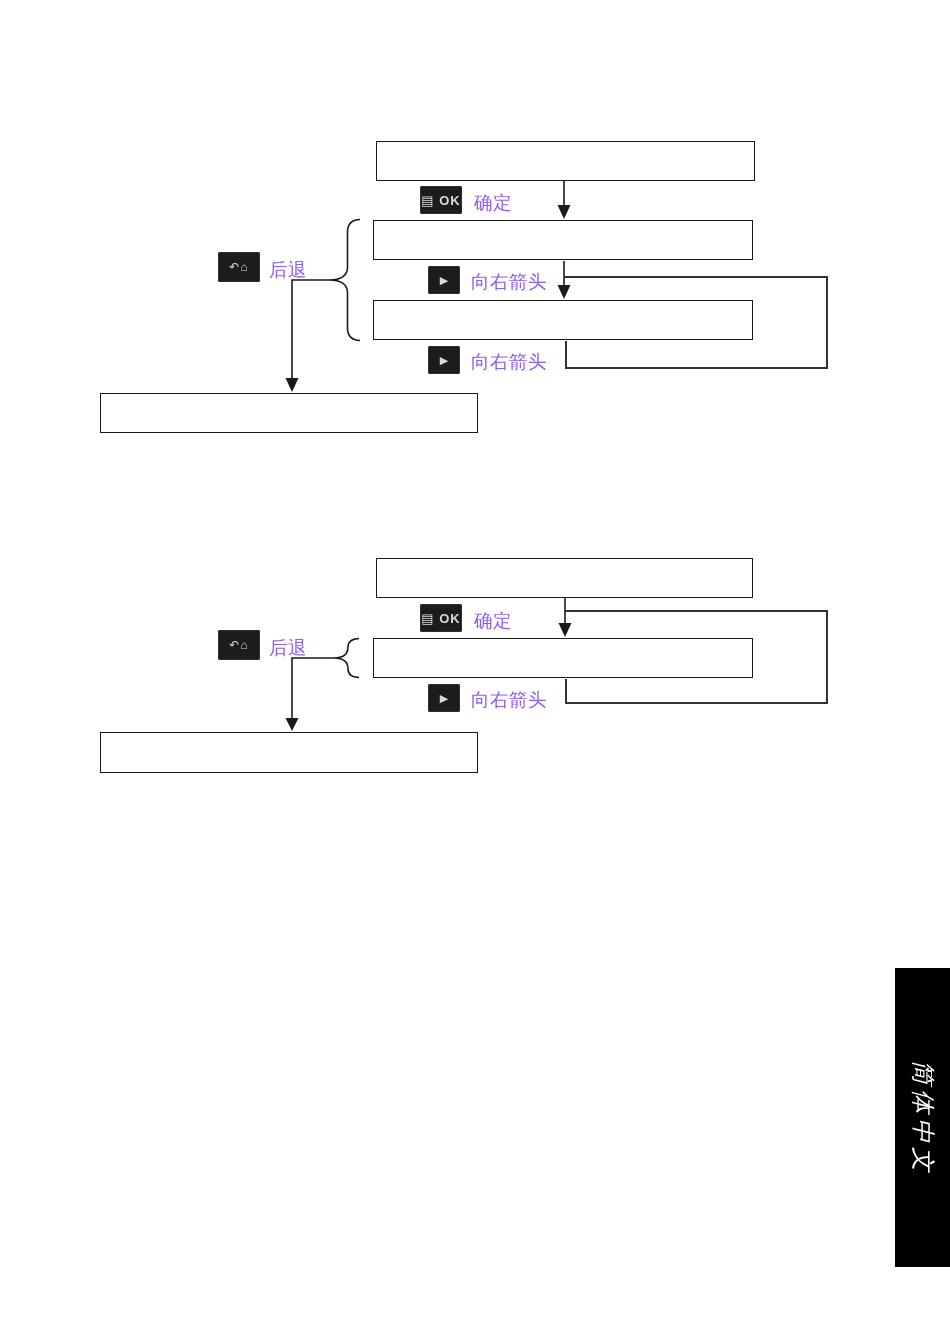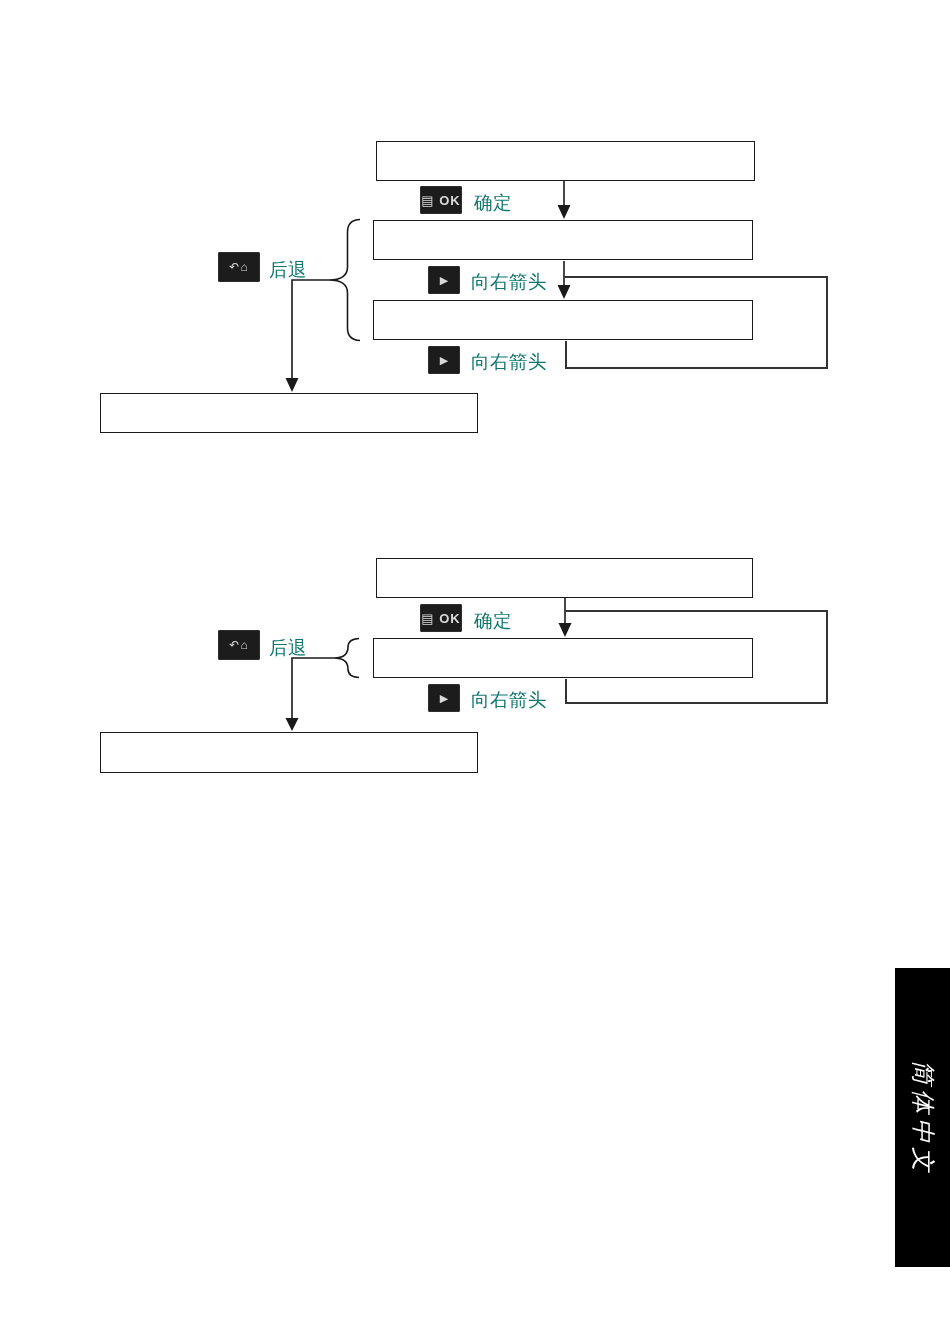--- a/index.html
+++ b/index.html
@@ -25,21 +25,21 @@
     box-sizing:border-box;
     box-shadow:0 0 0 1px #2e2e2e inset;
   }
   .chip.ok{font-size:13px;letter-spacing:1px;font-weight:bold;}
   .chip.rt{font-size:11px;}
   .chip.bk{font-size:12px;letter-spacing:1px;}
   .lbl{
     position:absolute;
     font-size:18.5px;
     letter-spacing:0.5px;
-    color:#0f766e;
+    color:#8b5cf6;
     white-space:nowrap;
   }
   svg.wires{position:absolute;left:0;top:0;pointer-events:none;}
   .sidebar{
     position:absolute;left:895px;top:968px;width:55px;height:299px;
     background:#000000;
   }
   .sidebar .vtext{
     position:absolute;left:50%;top:50%;
     transform:translate(-50%,-50%) rotate(90deg);

